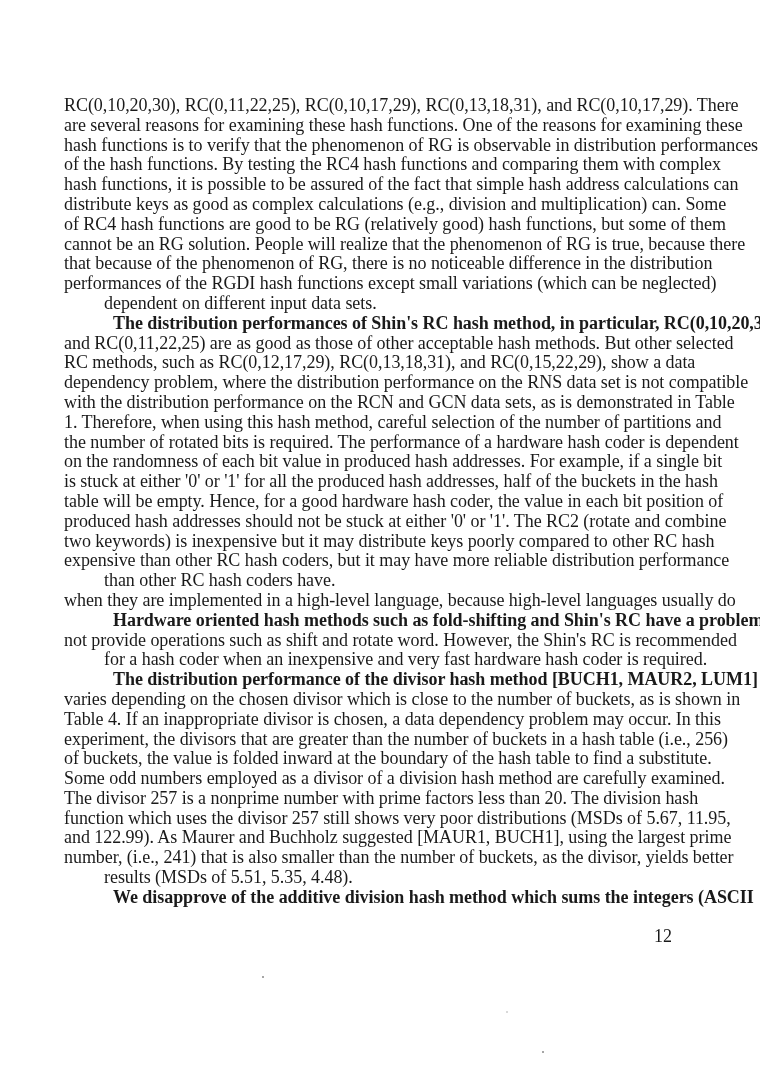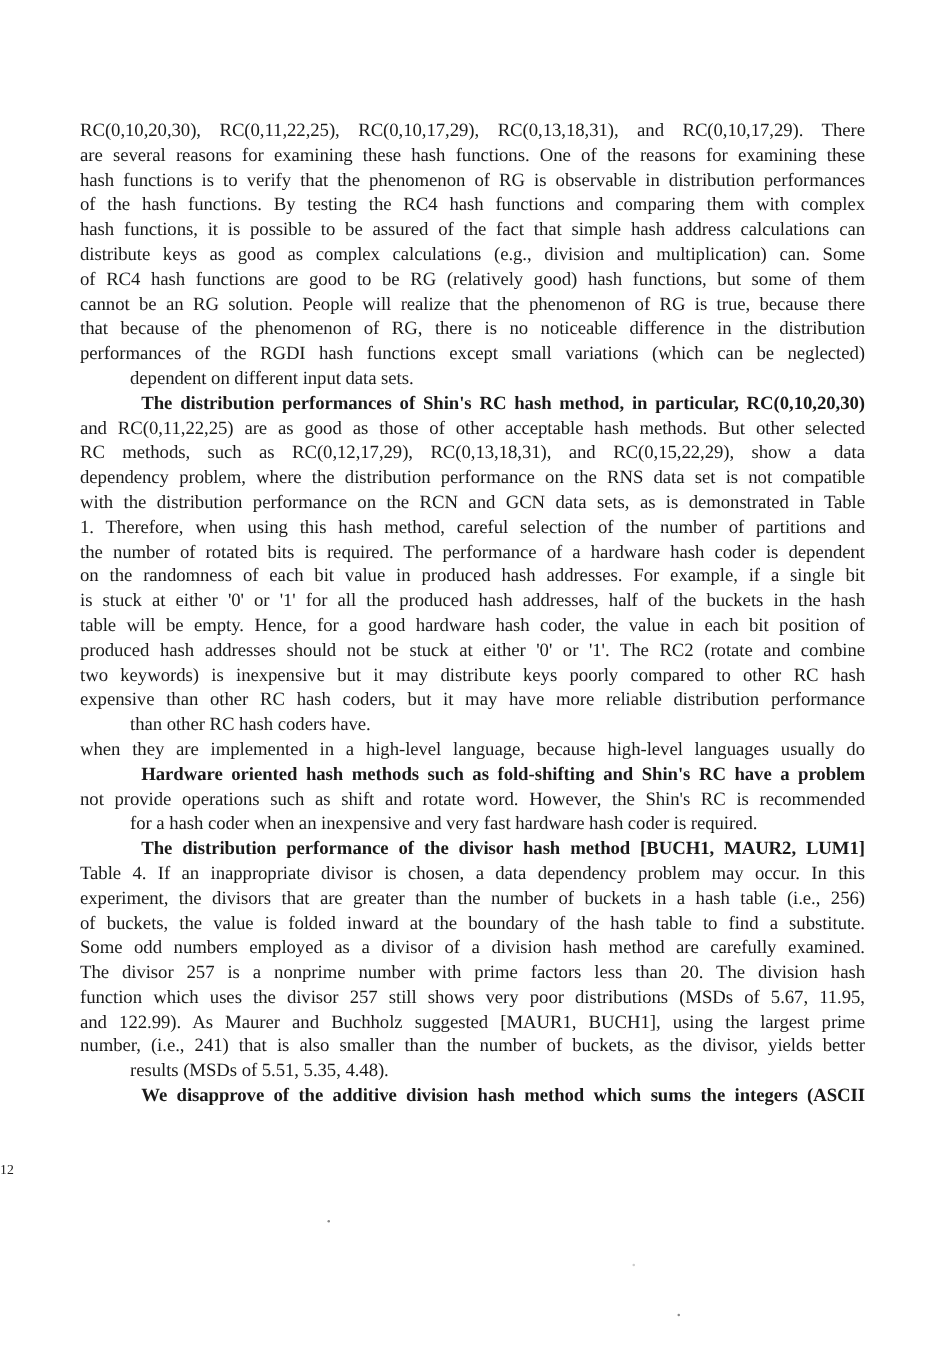--- a/index.html
+++ b/index.html
@@ -18,42 +18,42 @@
     .page {
       position: absolute;
       left: 64px;
       top: 96px;
       width: 628px;
     }
     .line {
       display: block;
       height: 19.8px;
       line-height: 19.8px;
-      font-size: 15px;
+      font-size: 18px;
       white-space: nowrap;
       text-align: justify;
       text-align-last: justify;
       letter-spacing: -0.05px;
     }
     .line.last {
       text-align: left;
       text-align-last: left;
       margin-left: 40px;
     }
     .line.indent {
       padding-left: 49px;
       font-weight: bold;
     }
     .page-number {
       position: absolute;
       left: 0;
       width: 672px;
       top: 926px;
-      text-align: left;
-      font-size: 11px;
+      text-align: right;
+      font-size: 18px;
       line-height: 20px;
     }
     .speck {
       position: absolute;
       width: 2px;
       height: 2px;
       background: #888;
       border-radius: 1px;
     }
   </style>
@@ -91,20 +91,21 @@
       <span class="line last">than other RC hash coders have.</span>
     </div>
     <div>
       <span class="line">when they are implemented in a high-level language, because high-level languages usually do</span>
       <span class="line indent">Hardware oriented hash methods such as fold-shifting and Shin's RC have a problem</span>
       <span class="line">not provide operations such as shift and rotate word.  However, the Shin's RC is recommended</span>
       <span class="line last">for a hash coder when an inexpensive and very fast hardware hash coder is required.</span>
     </div>
     <div>
       <span class="line indent">The distribution performance of the divisor hash method [BUCH1, MAUR2, LUM1]</span>
+      <span class="line">varies depending on the chosen divisor which is close to the number of buckets, as is shown in</span>
       <span class="line">Table 4.  If an inappropriate divisor is chosen, a data dependency problem may occur.  In this</span>
       <span class="line">experiment, the divisors that are greater than the number of buckets in a hash table (i.e., 256)</span>
       <span class="line">of buckets, the value is folded inward at the boundary of the hash table to find a substitute.</span>
       <span class="line">Some odd numbers employed as a divisor of a division hash method are carefully examined.</span>
       <span class="line">The divisor 257 is a nonprime number with prime factors less than 20.  The division hash</span>
       <span class="line">function which uses the divisor 257 still shows very poor distributions (MSDs of 5.67, 11.95,</span>
       <span class="line">and 122.99).  As Maurer and Buchholz suggested [MAUR1, BUCH1], using the largest prime</span>
       <span class="line">number, (i.e., 241) that is also smaller than the number of buckets, as the divisor, yields better</span>
       <span class="line last">results (MSDs of 5.51, 5.35, 4.48).</span>
     </div>

